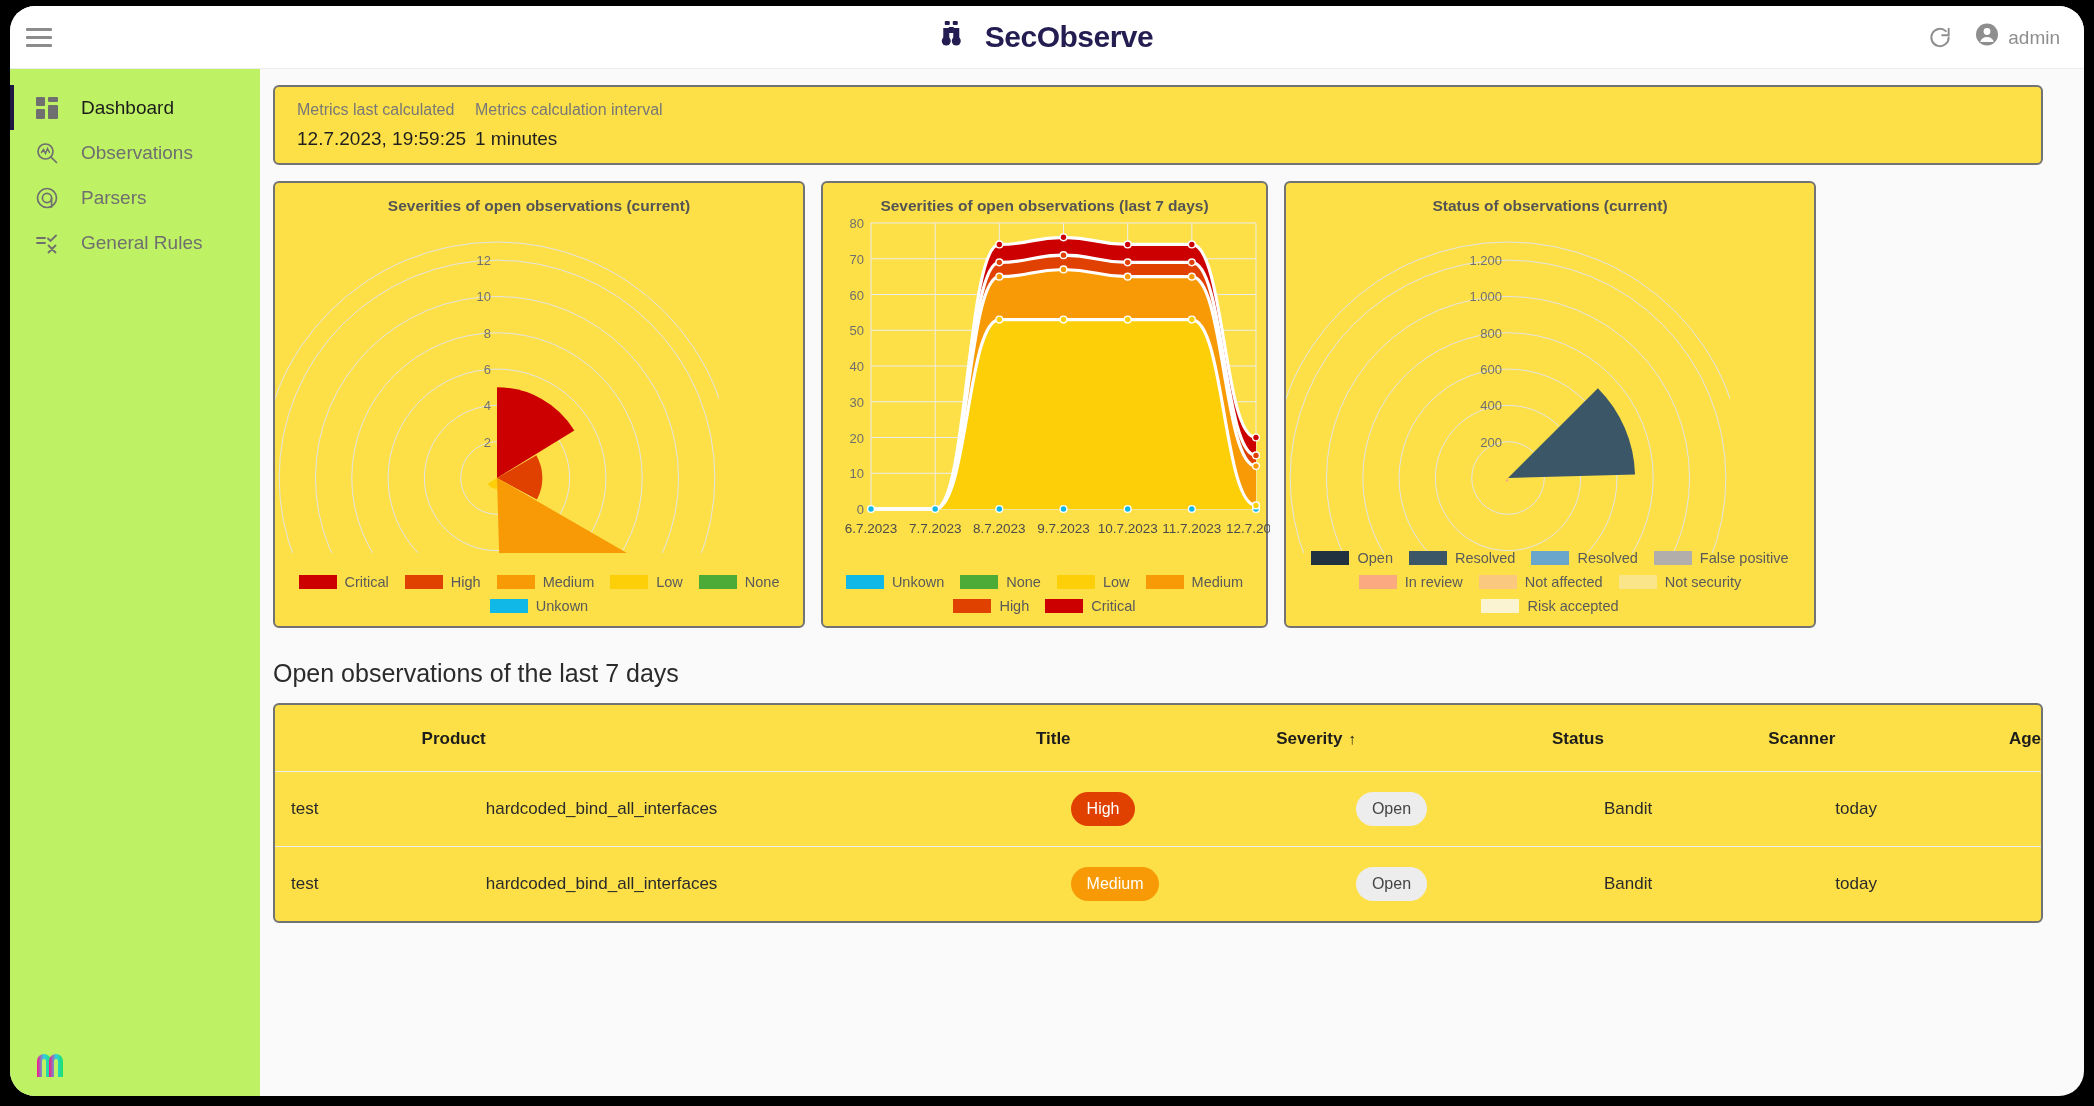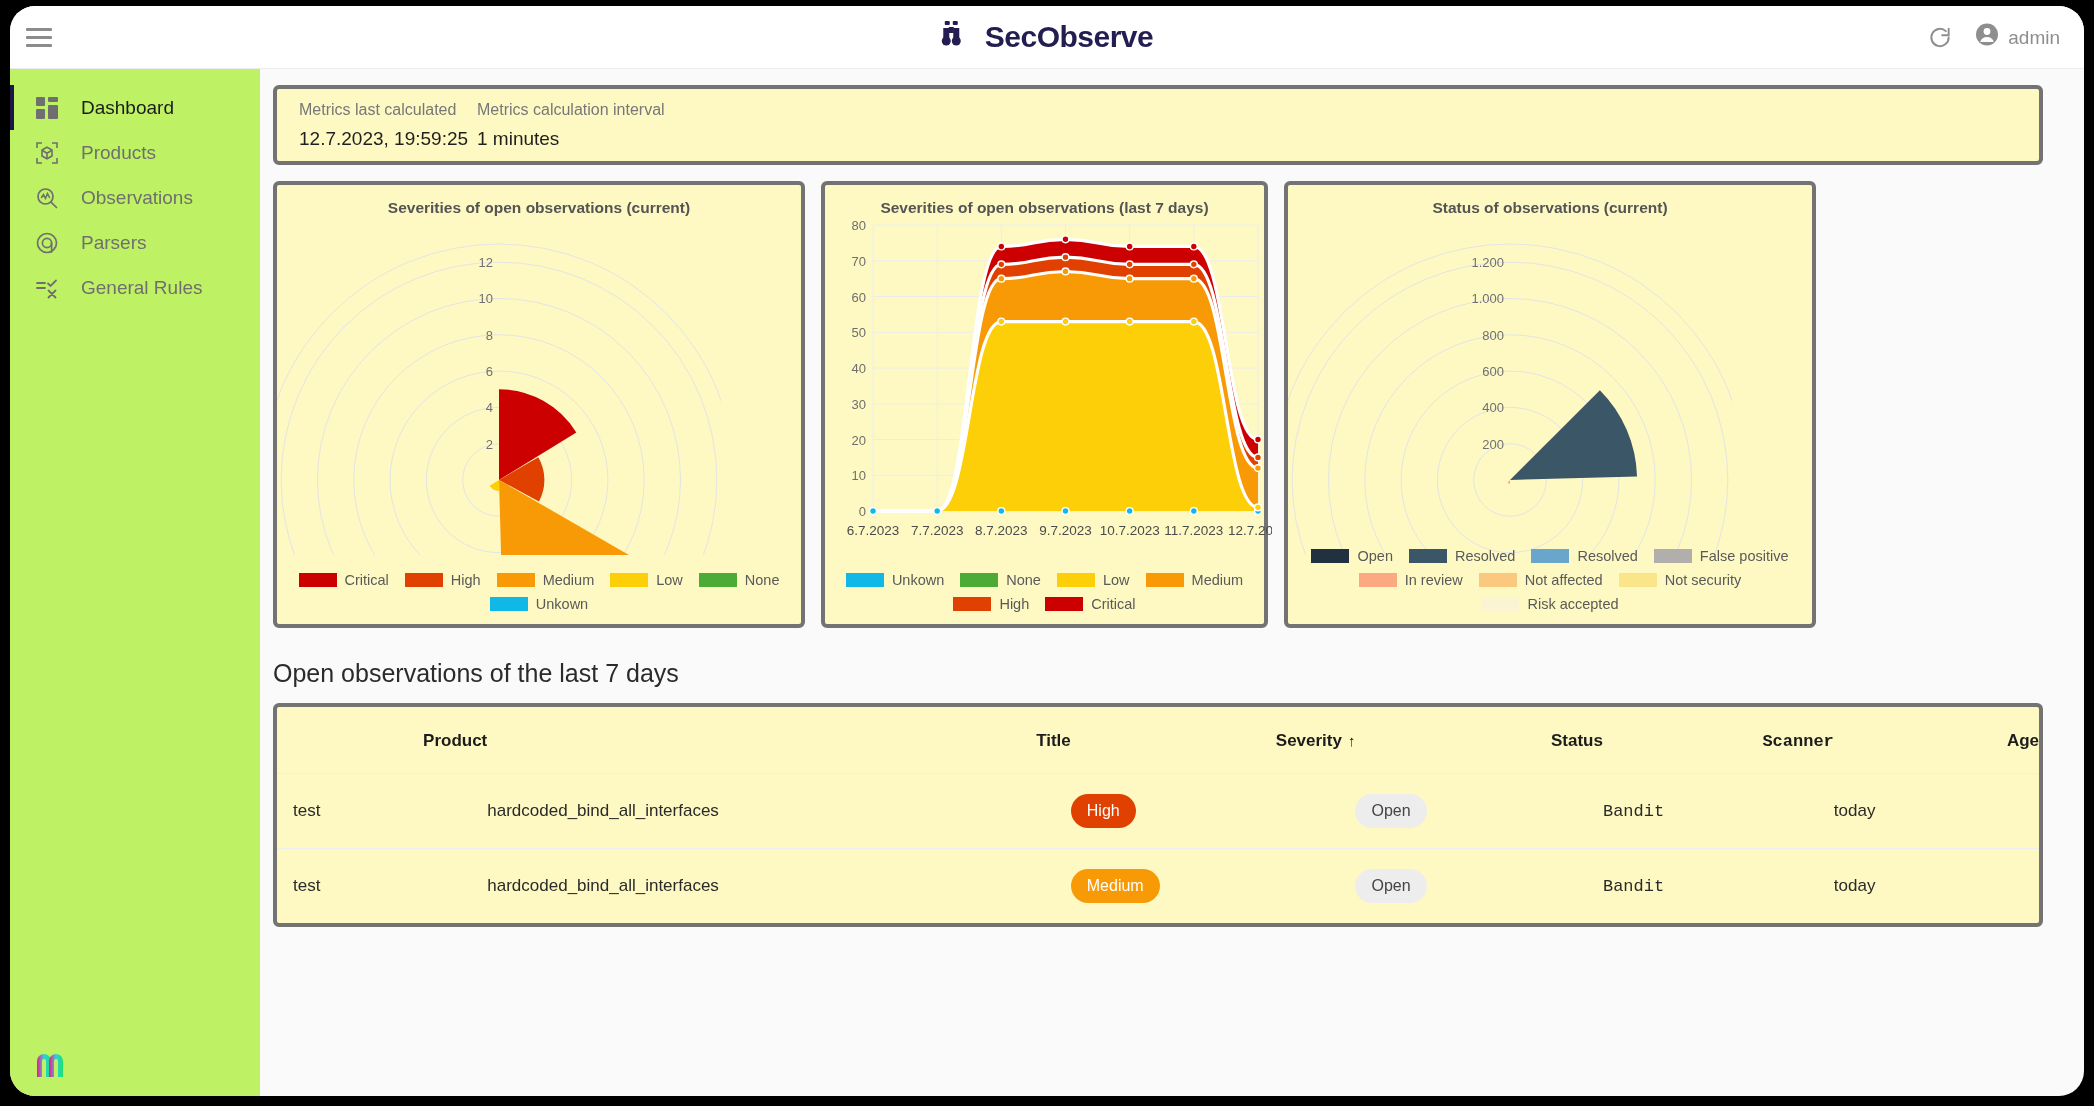--- a/index.html
+++ b/index.html
@@ -72,21 +72,21 @@
   }
 
   
   .content {
     position: absolute; left: 250px; top: 63px;
     width: 1824px; height: 1027px;
     padding: 16px 41px 0 13px;
   }
 
   .card {
-    background: #fef9c3; border: 4px solid #737373; border-radius: 6px;
+    background: #fde047; border: 2px solid #737373; border-radius: 6px;
   }
 
   .metrics-card {
     height: 80px; display: flex; align-items: center; padding: 0 22px; gap: 0;
   }
   .metric { display: flex; flex-direction: column; gap: 9px; }
   .metric:first-child { width: 178px; }
   .metric-label { font-size: 16px; color: #777777; }
   .metric-value { font-size: 19px; color: #1f1f1f; }
 
@@ -117,21 +117,21 @@
   table { width: 100%; border-collapse: collapse; }
   th {
     text-align: right; font-size: 17px; font-weight: bold; color: #1c1c1c;
     padding: 24px 0 22px 0; cursor: pointer;
   }
   td { font-size: 17px; color: #2a2a2a; padding: 20px 0; border-top: 1px solid #eeeeee; }
   .col-product { width: 164px; padding-left: 16px !important; }
   .col-title { width: 455px; }
   .col-severity { width: 222px; }
   .col-status { width: 193px; }
-  .col-scanner { width: 180px; font-family: Liberation Mono, monospace; }
+  .col-scanner { width: 180px; }
   .col-age { width: 160px; }
 
   .chip {
     display: inline-flex; align-items: center; justify-content: center;
     height: 34px; padding: 0 16px; border-radius: 17px;
     font-size: 16px; color: #fff; cursor: pointer;
   }
   .chip.grey { background: #ededed; color: #444; }
 
   .sort-arrow { font-size: 15px; color: #1c1c1c; margin-left: 6px; }
@@ -190,30 +190,20 @@
         <svg width="22" height="22" viewBox="0 0 22 22" fill="#6f6f6f">
           <rect x="0" y="0" width="9" height="9" rx="1"></rect>
           <rect x="12" y="0" width="10" height="5" rx="1"></rect>
           <rect x="0" y="12" width="9" height="10" rx="1"></rect>
           <rect x="12" y="8" width="10" height="14" rx="1"></rect>
         </svg>
       </span>
       <span>Dashboard</span>
     </div>
 
-    <div class="nav-item">
-      <span class="nav-icon">
-        <svg width="24" height="24" viewBox="0 0 24 24" fill="none" stroke="#6f6f6f" stroke-width="1.6">
-          <path d="M2 7V2h5M22 7V2h-5M2 17v5h5M22 17v5h-5"></path>
-          <path d="M12 6.2l5 2.8v6l-5 2.8-5-2.8v-6z"></path>
-          <path d="M12 12.2l5-2.9M12 12.2l-5-2.9M12 12.2v5.6"></path>
-        </svg>
-      </span>
-      <span>Products</span>
-    </div>
 
     <div class="nav-item">
       <span class="nav-icon">
         <svg width="24" height="24" viewBox="0 0 24 24" fill="none" stroke="#6f6f6f" stroke-width="1.7" stroke-linecap="round">
           <circle cx="10.5" cy="10.5" r="7.5"></circle>
           <path d="M16 16.2L21.5 21.5"></path>
           <path d="M6.5 11.5l2-3 2 4 2-5 2 4" stroke-width="1.5"></path>
         </svg>
       </span>
       <span>Observations</span>

